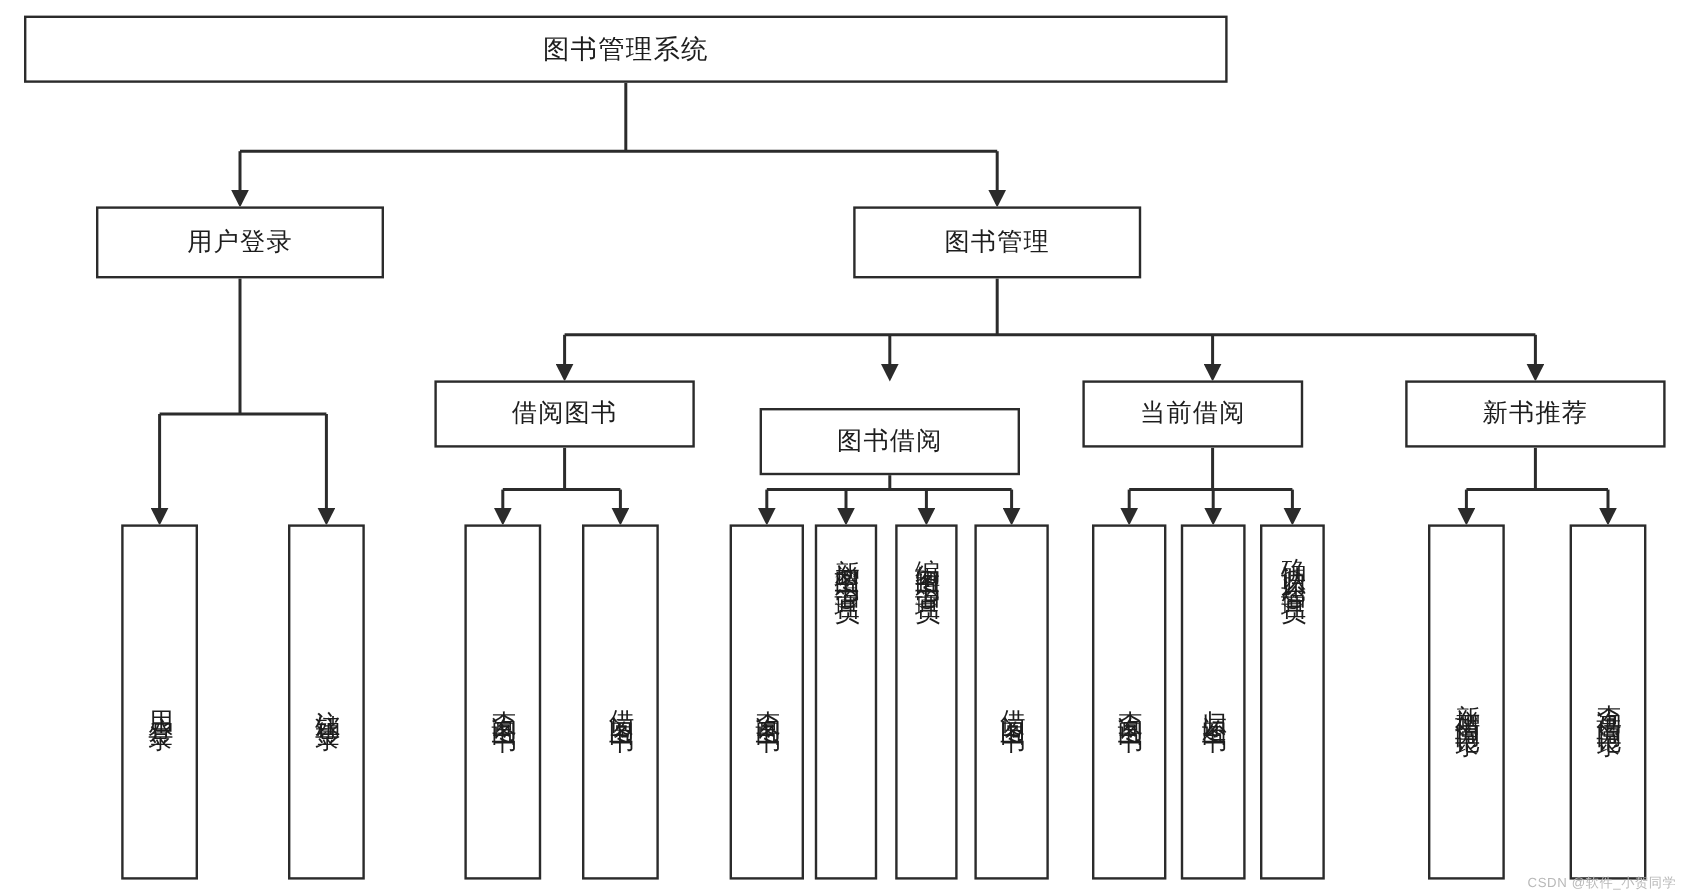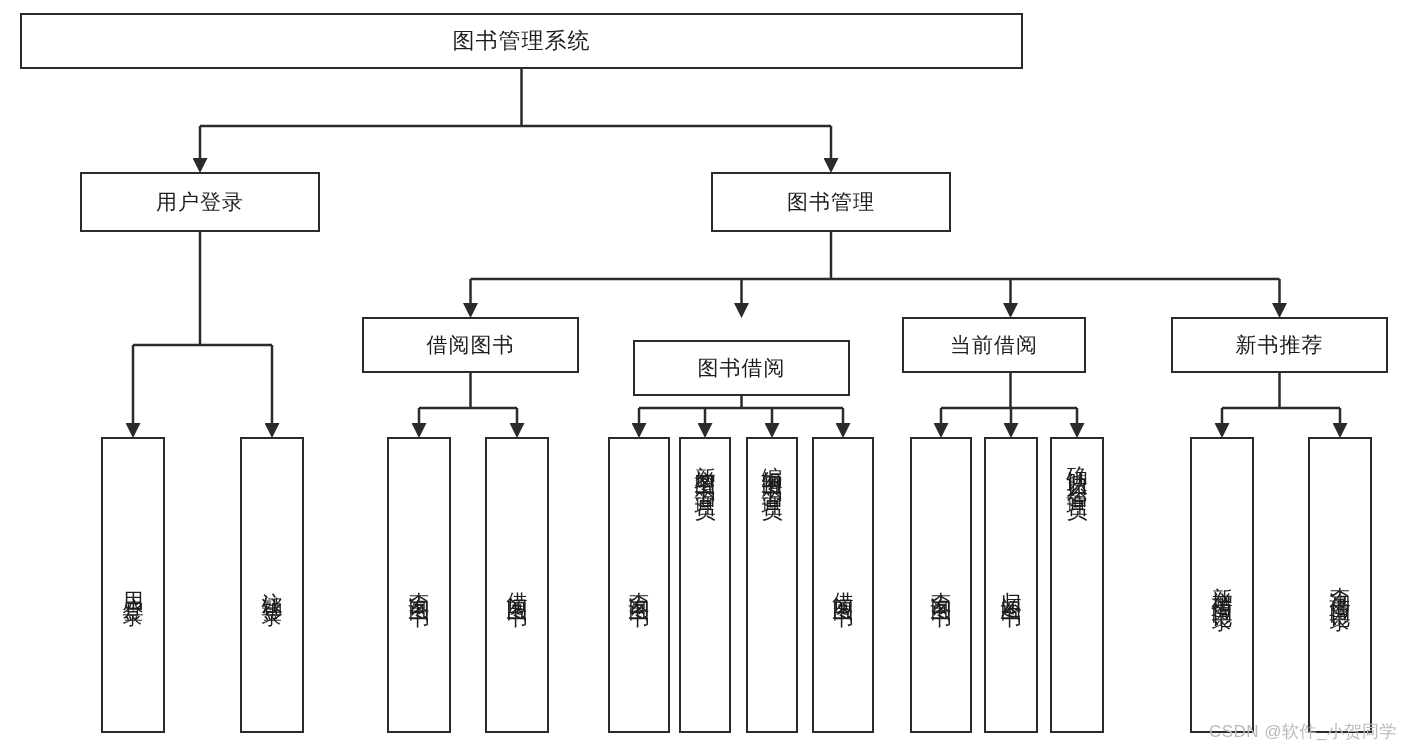--- a/index.html
+++ b/index.html
@@ -58,21 +58,21 @@
     align-items: flex-start;
   }
   .node.leaf.mid-aligned {
     align-items: center;
     padding-top: 0;
   }
   #watermark {
     position: absolute;
     right: 8px;
     bottom: 4px;
-    font-size: 17px;
+    font-size: 11px;
     color: #b9b9b9;
     white-space: nowrap;
     letter-spacing: 0.5px;
   }
 </style>
 </head>
 <body>
 
 <div id="canvas">
   <svg id="edges" viewBox="0 0 1405 747" preserveAspectRatio="none" aria-hidden="true">

